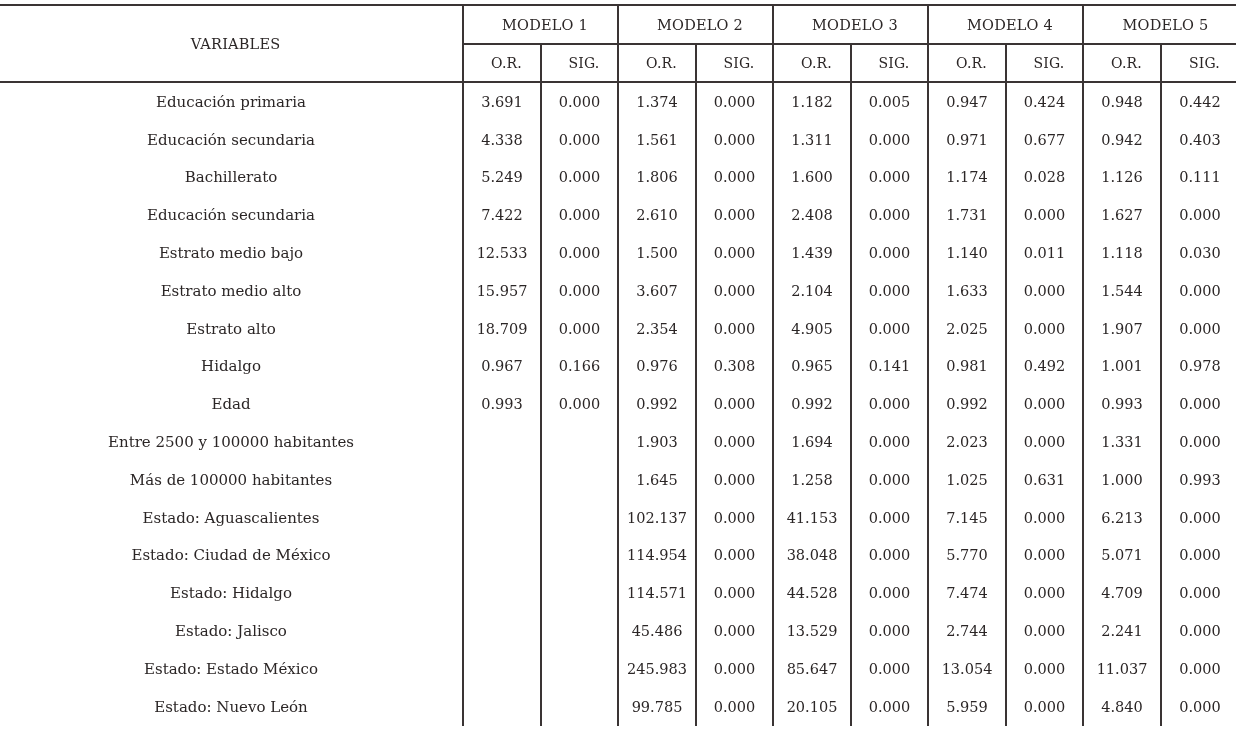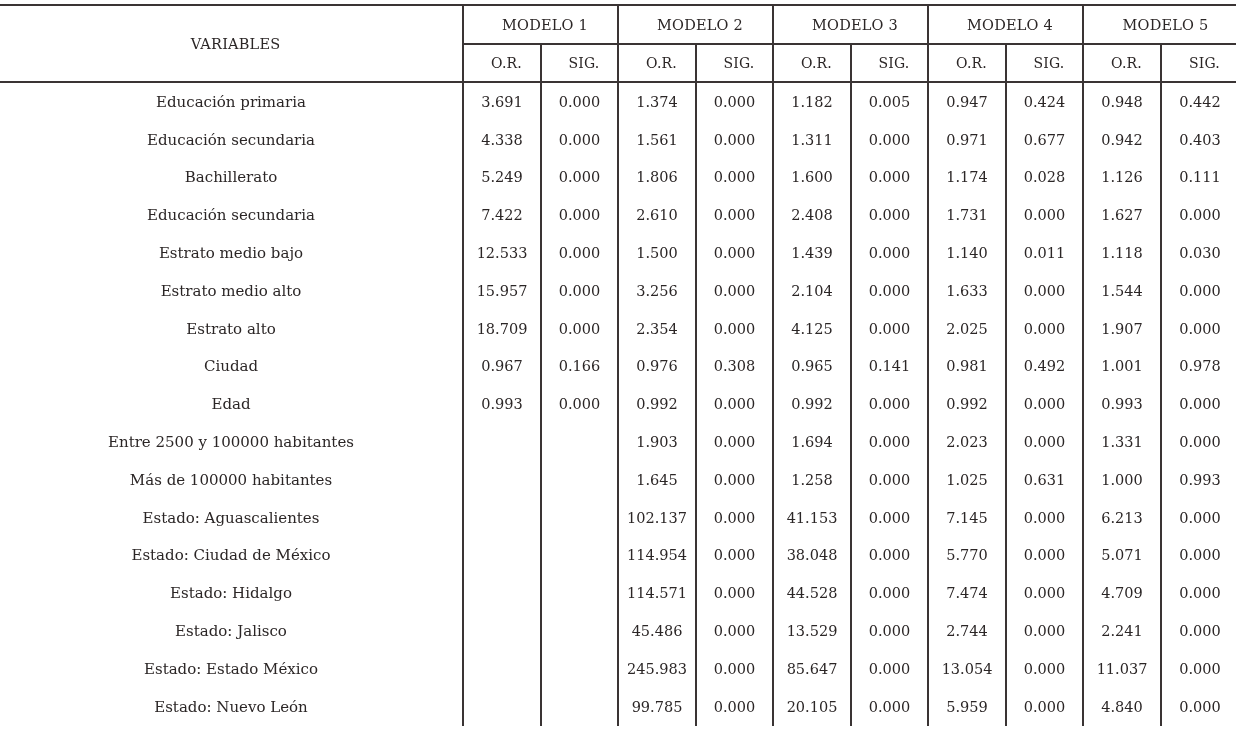--- a/index.html
+++ b/index.html
@@ -122,44 +122,44 @@
         <td class="num">0.000</td>
         <td class="num">1.140</td>
         <td class="num">0.011</td>
         <td class="num">1.118</td>
         <td class="num">0.030</td>
       </tr>
       <tr>
         <td class="var">Estrato medio alto</td>
         <td class="num">15.957</td>
         <td class="num">0.000</td>
-        <td class="num">3.256</td>
+        <td class="num">3.607</td>
         <td class="num">0.000</td>
         <td class="num">2.104</td>
         <td class="num">0.000</td>
         <td class="num">1.633</td>
         <td class="num">0.000</td>
         <td class="num">1.544</td>
         <td class="num">0.000</td>
       </tr>
       <tr>
         <td class="var">Estrato alto</td>
         <td class="num">18.709</td>
         <td class="num">0.000</td>
         <td class="num">2.354</td>
         <td class="num">0.000</td>
-        <td class="num">4.125</td>
+        <td class="num">4.905</td>
         <td class="num">0.000</td>
         <td class="num">2.025</td>
         <td class="num">0.000</td>
         <td class="num">1.907</td>
         <td class="num">0.000</td>
       </tr>
       <tr>
-        <td class="var">Ciudad</td>
+        <td class="var">Hidalgo</td>
         <td class="num">0.967</td>
         <td class="num">0.166</td>
         <td class="num">0.976</td>
         <td class="num">0.308</td>
         <td class="num">0.965</td>
         <td class="num">0.141</td>
         <td class="num">0.981</td>
         <td class="num">0.492</td>
         <td class="num">1.001</td>
         <td class="num">0.978</td>

